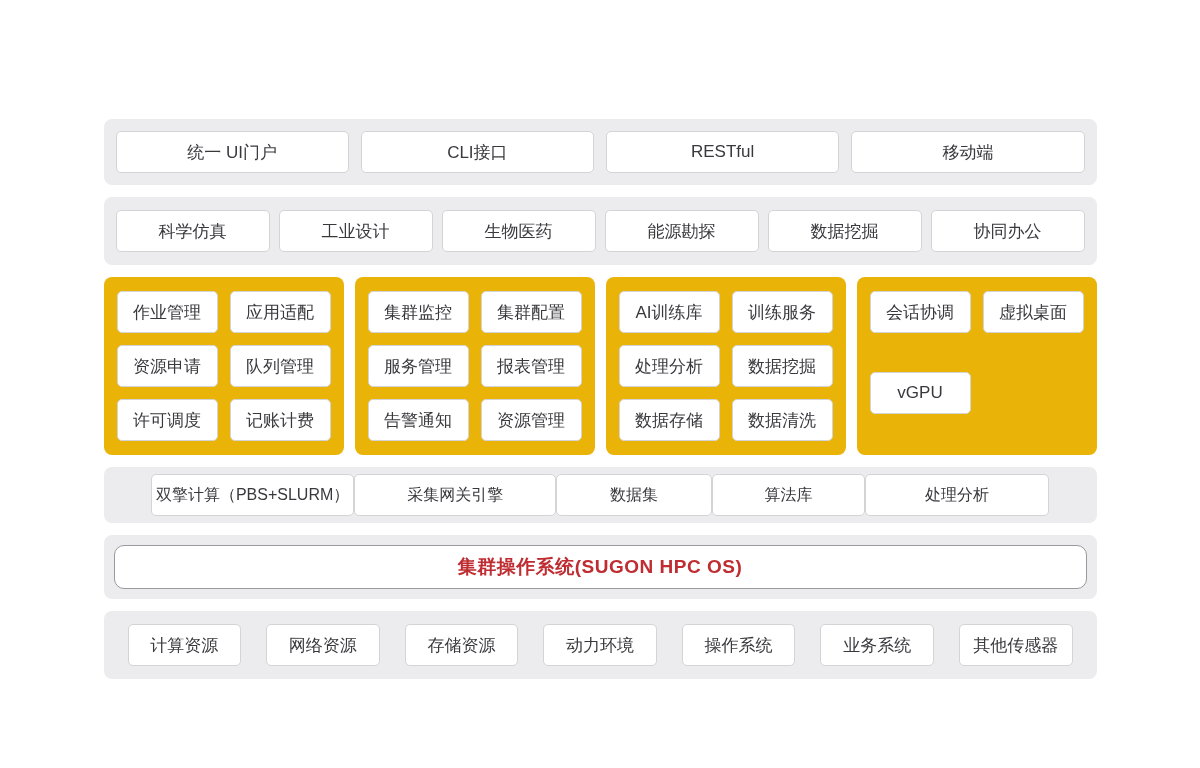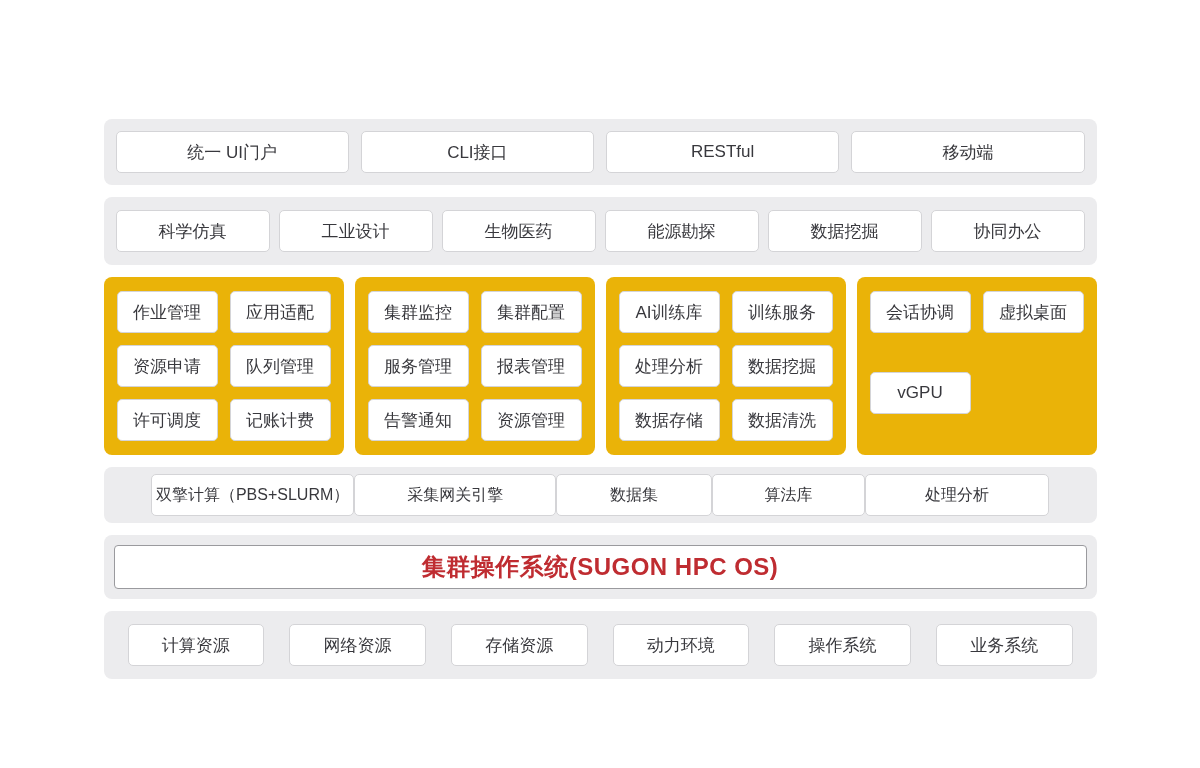--- a/index.html
+++ b/index.html
@@ -64,26 +64,26 @@
   .platform-strip .card { flex: 0 0 auto; font-size: 16px; }
   .pw1 { width: 21.0%; }
   .pw2 { width: 20.8%; }
   .pw3 { width: 16.1%; }
   .pw4 { width: 15.8%; font-family: Liberation Mono, monospace; }
   .pw5 { width: 19.0%; }
   .os-strip { padding: 10px; }
   .os-card {
     background: #ffffff;
     border: 1px solid #9a9a9e;
-    border-radius: 4px;
+    border-radius: 10px;
     height: 44px;
     display: flex;
     align-items: center;
     justify-content: center;
-    font-size: 24px;
+    font-size: 19px;
     font-weight: 700;
     color: #bf2c31;
     letter-spacing: 0.5px;
   }
   .resource-strip { padding: 13px 24px; gap: 25px; }
 </style>
 </head>
 <body>
 
 <div class="stack">
@@ -153,15 +153,16 @@
     <div class="os-card">集群操作系统(SUGON HPC OS)</div>
   </div>
 
   <div class="panel strip resource-strip">
     <div class="card">计算资源</div>
     <div class="card">网络资源</div>
     <div class="card">存储资源</div>
     <div class="card">动力环境</div>
     <div class="card">操作系统</div>
     <div class="card">业务系统</div>
+    <div class="card">其他传感器</div>
   </div>
 
 </div>
 
 </body></html>

